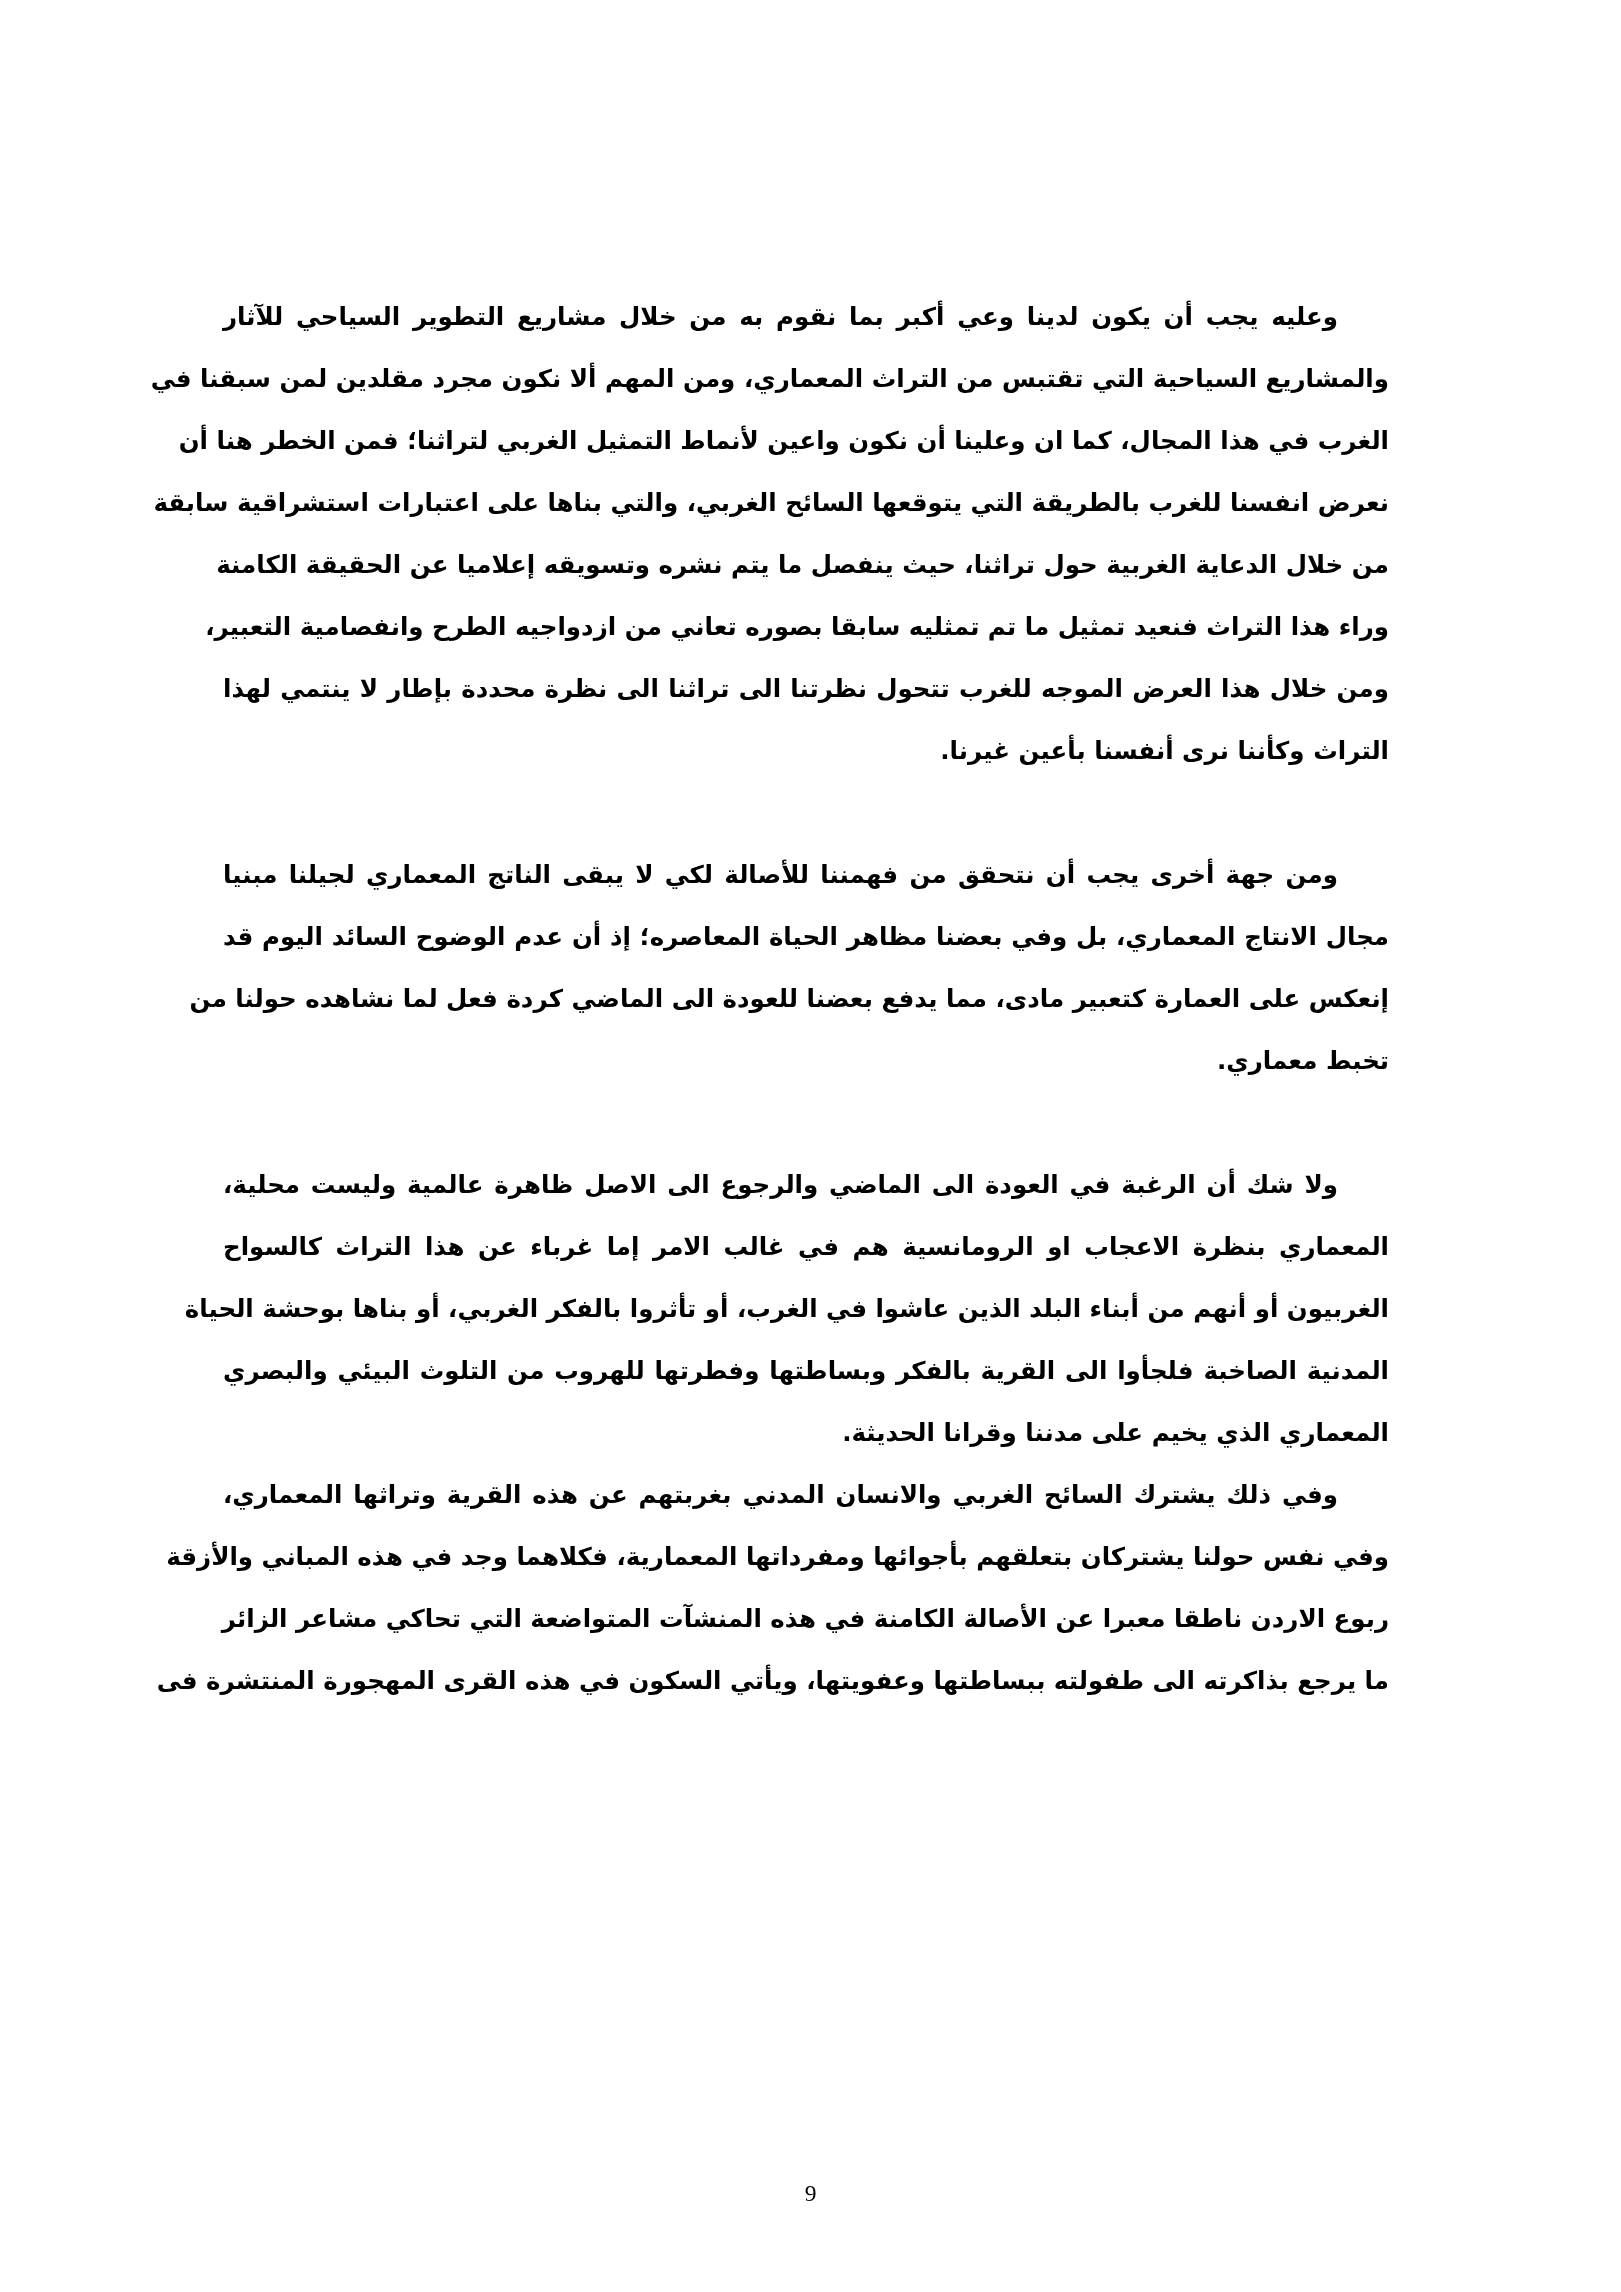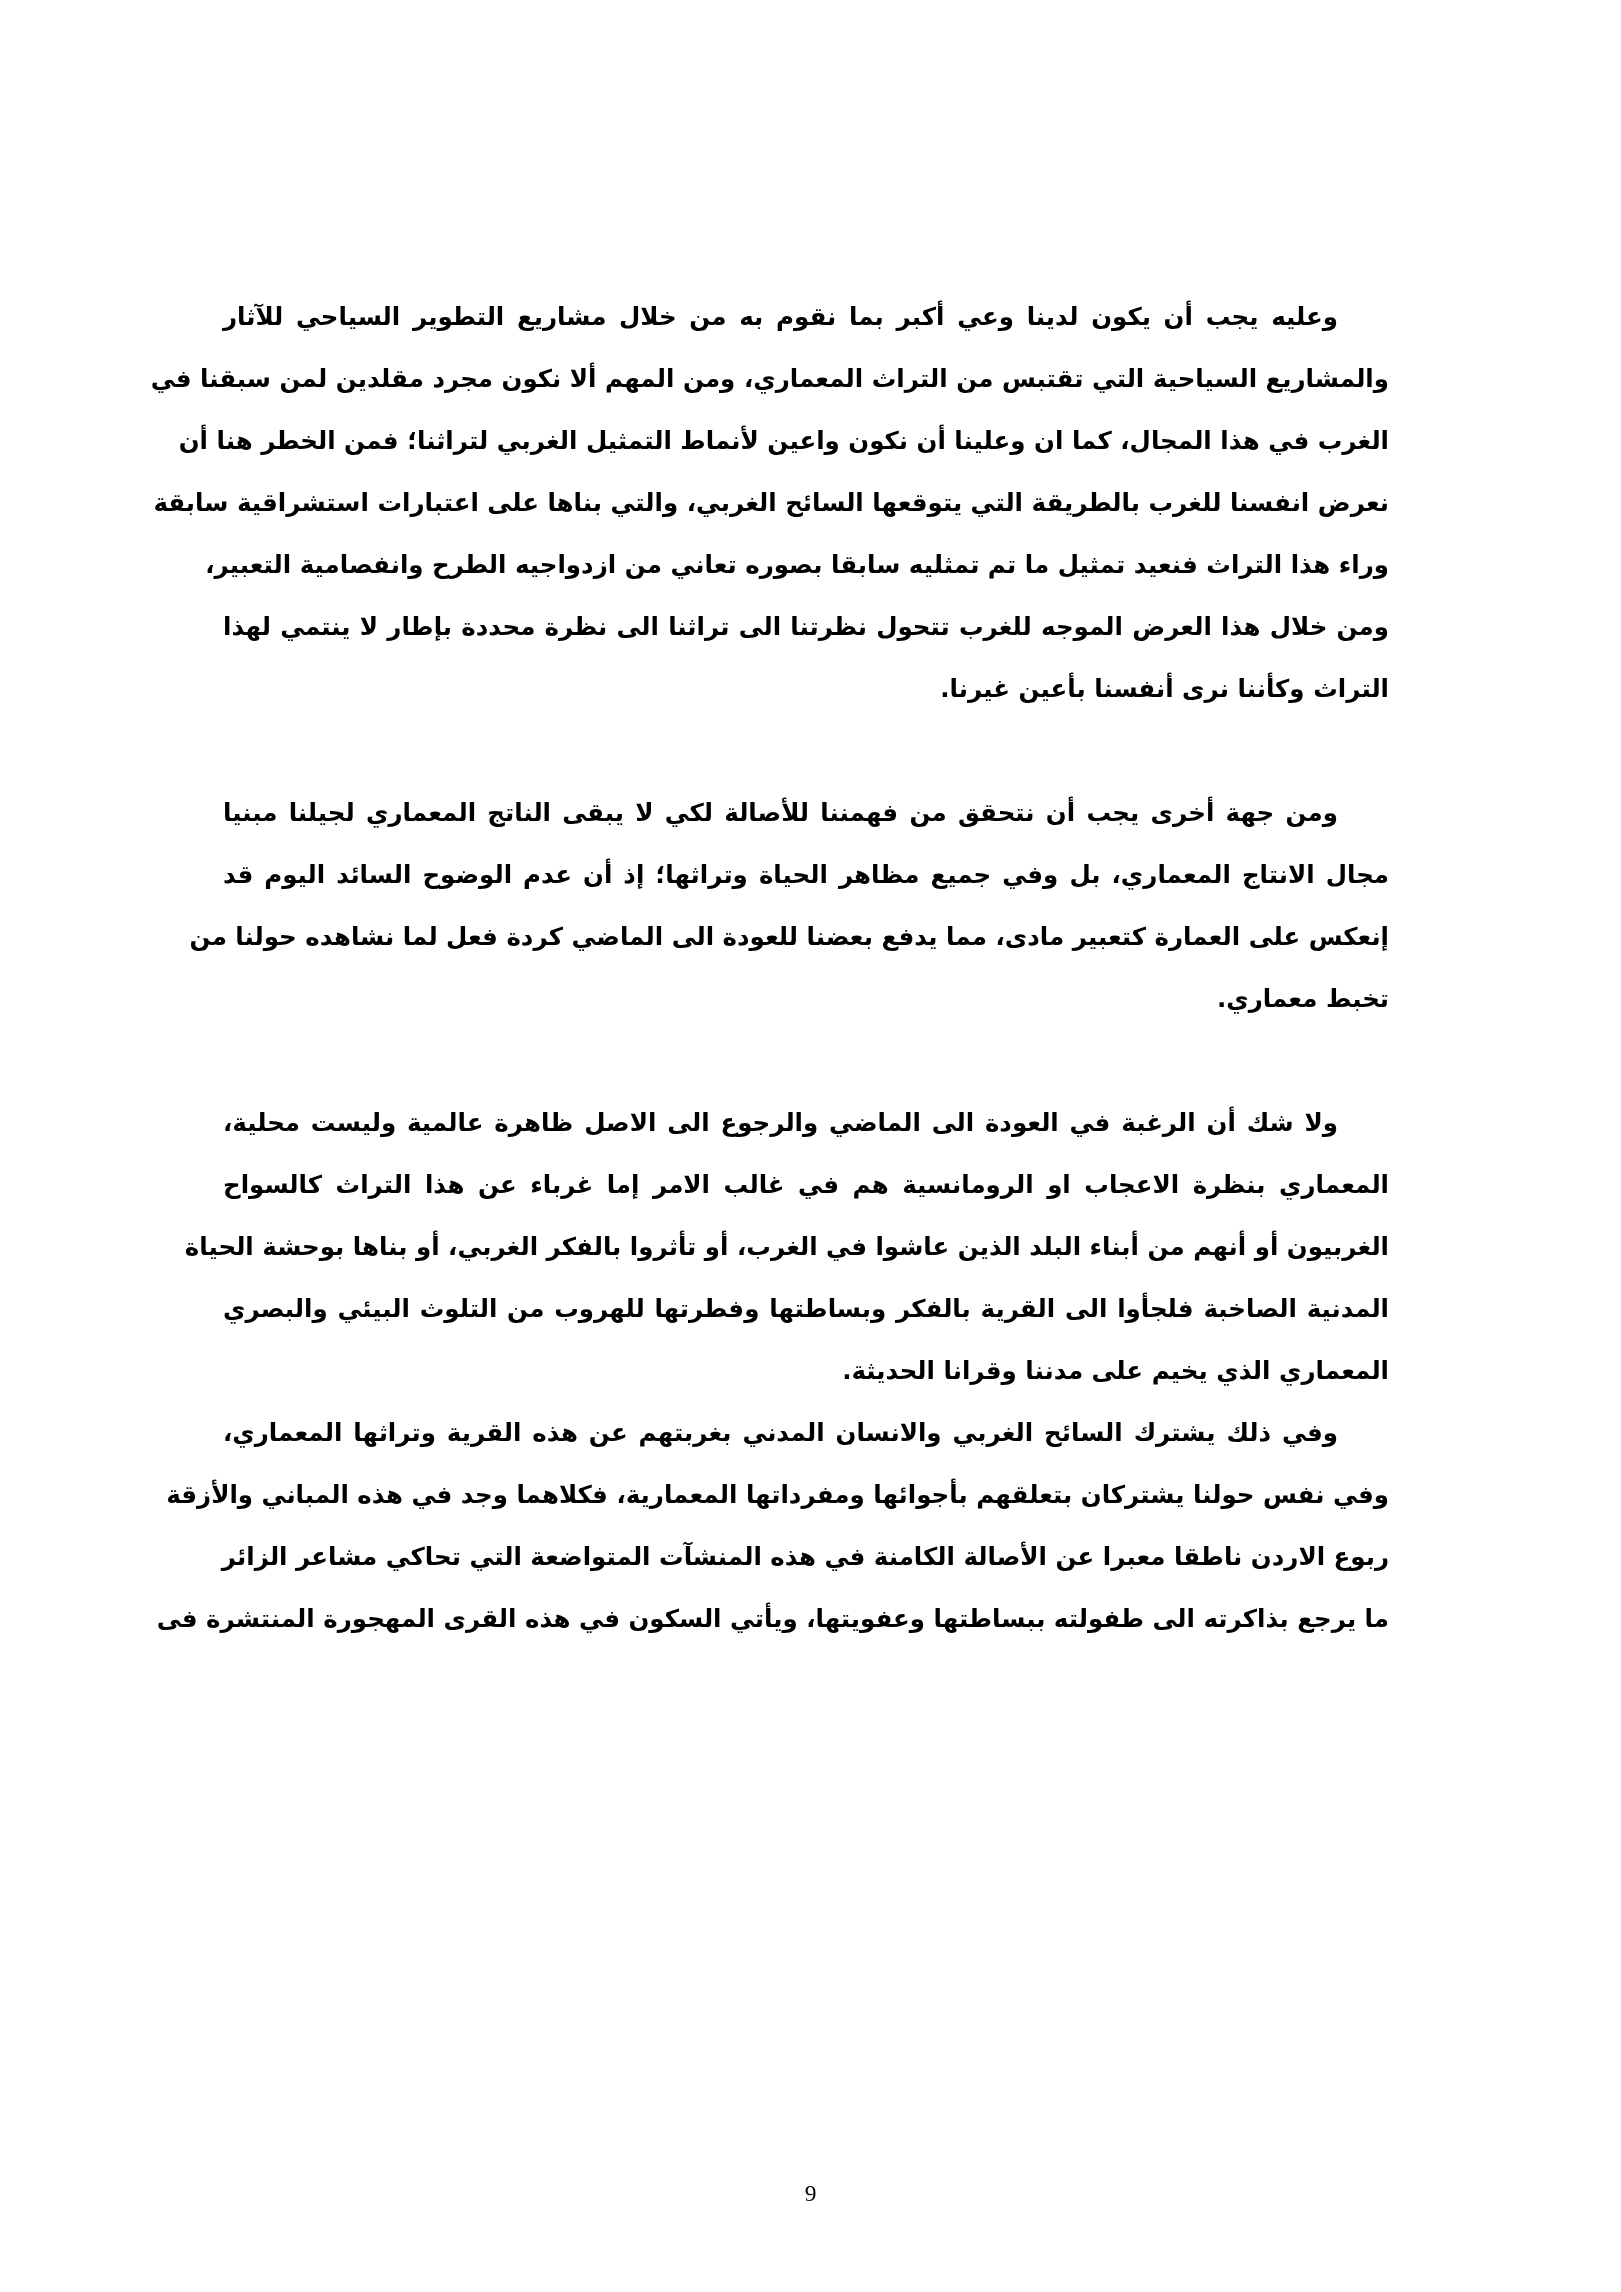--- a/index.html
+++ b/index.html
@@ -62,30 +62,31 @@
 <body>
 
 <div class="page">
   <div class="body-text">
 
     <div>
       <span class="line indent">وعليه يجب أن يكون لدينا وعي أكبر بما نقوم به من خلال مشاريع التطوير السياحي للآثار</span>
       <span class="line">والمشاريع السياحية التي تقتبس من التراث المعماري، ومن المهم ألا نكون مجرد مقلدين لمن سبقنا في</span>
       <span class="line">الغرب في هذا المجال، كما ان وعلينا أن نكون واعين لأنماط التمثيل الغربي لتراثنا؛ فمن الخطر هنا أن</span>
       <span class="line">نعرض انفسنا للغرب بالطريقة التي يتوقعها السائح الغربي، والتي بناها على اعتبارات استشراقية سابقة</span>
+      <span class="line">من خلال الدعاية الغربية حول تراثنا، حيث ينفصل ما يتم نشره وتسويقه إعلاميا عن الحقيقة الكامنة</span>
       <span class="line">وراء هذا التراث فنعيد تمثيل ما تم تمثليه سابقا بصوره تعاني من ازدواجيه الطرح وانفصامية التعبير،</span>
       <span class="line">ومن خلال هذا العرض الموجه للغرب تتحول نظرتنا الى تراثنا الى نظرة محددة بإطار لا ينتمي لهذا</span>
       <span class="line last">التراث وكأننا نرى أنفسنا بأعين غيرنا.</span>
     </div>
 
     <div class="para-gap"></div>
 
     <div>
       <span class="line indent">ومن جهة أخرى يجب أن نتحقق من فهمننا للأصالة لكي لا يبقى الناتج المعماري لجيلنا مبنيا</span>
-      <span class="line">مجال الانتاج المعماري، بل وفي جميع مظاهر الحياة وتراثها؛ إذ أن عدم الوضوح السائد اليوم قد</span>
+      <span class="line">مجال الانتاج المعماري، بل وفي بعضنا مظاهر الحياة المعاصره؛ إذ أن عدم الوضوح السائد اليوم قد</span>
       <span class="line">إنعكس على العمارة كتعبير مادى، مما يدفع بعضنا للعودة الى الماضي كردة فعل لما نشاهده حولنا من</span>
       <span class="line last">تخبط معماري.</span>
     </div>
 
     <div class="para-gap"></div>
 
     <div>
       <span class="line indent">ولا شك أن الرغبة في العودة الى الماضي والرجوع الى الاصل ظاهرة عالمية وليست محلية،</span>
       <span class="line">المعماري بنظرة الاعجاب او الرومانسية هم في غالب الامر إما غرباء عن هذا التراث كالسواح</span>
       <span class="line">الغربيون أو أنهم من أبناء البلد الذين عاشوا في الغرب، أو تأثروا بالفكر الغربي، أو بناها بوحشة الحياة</span>

